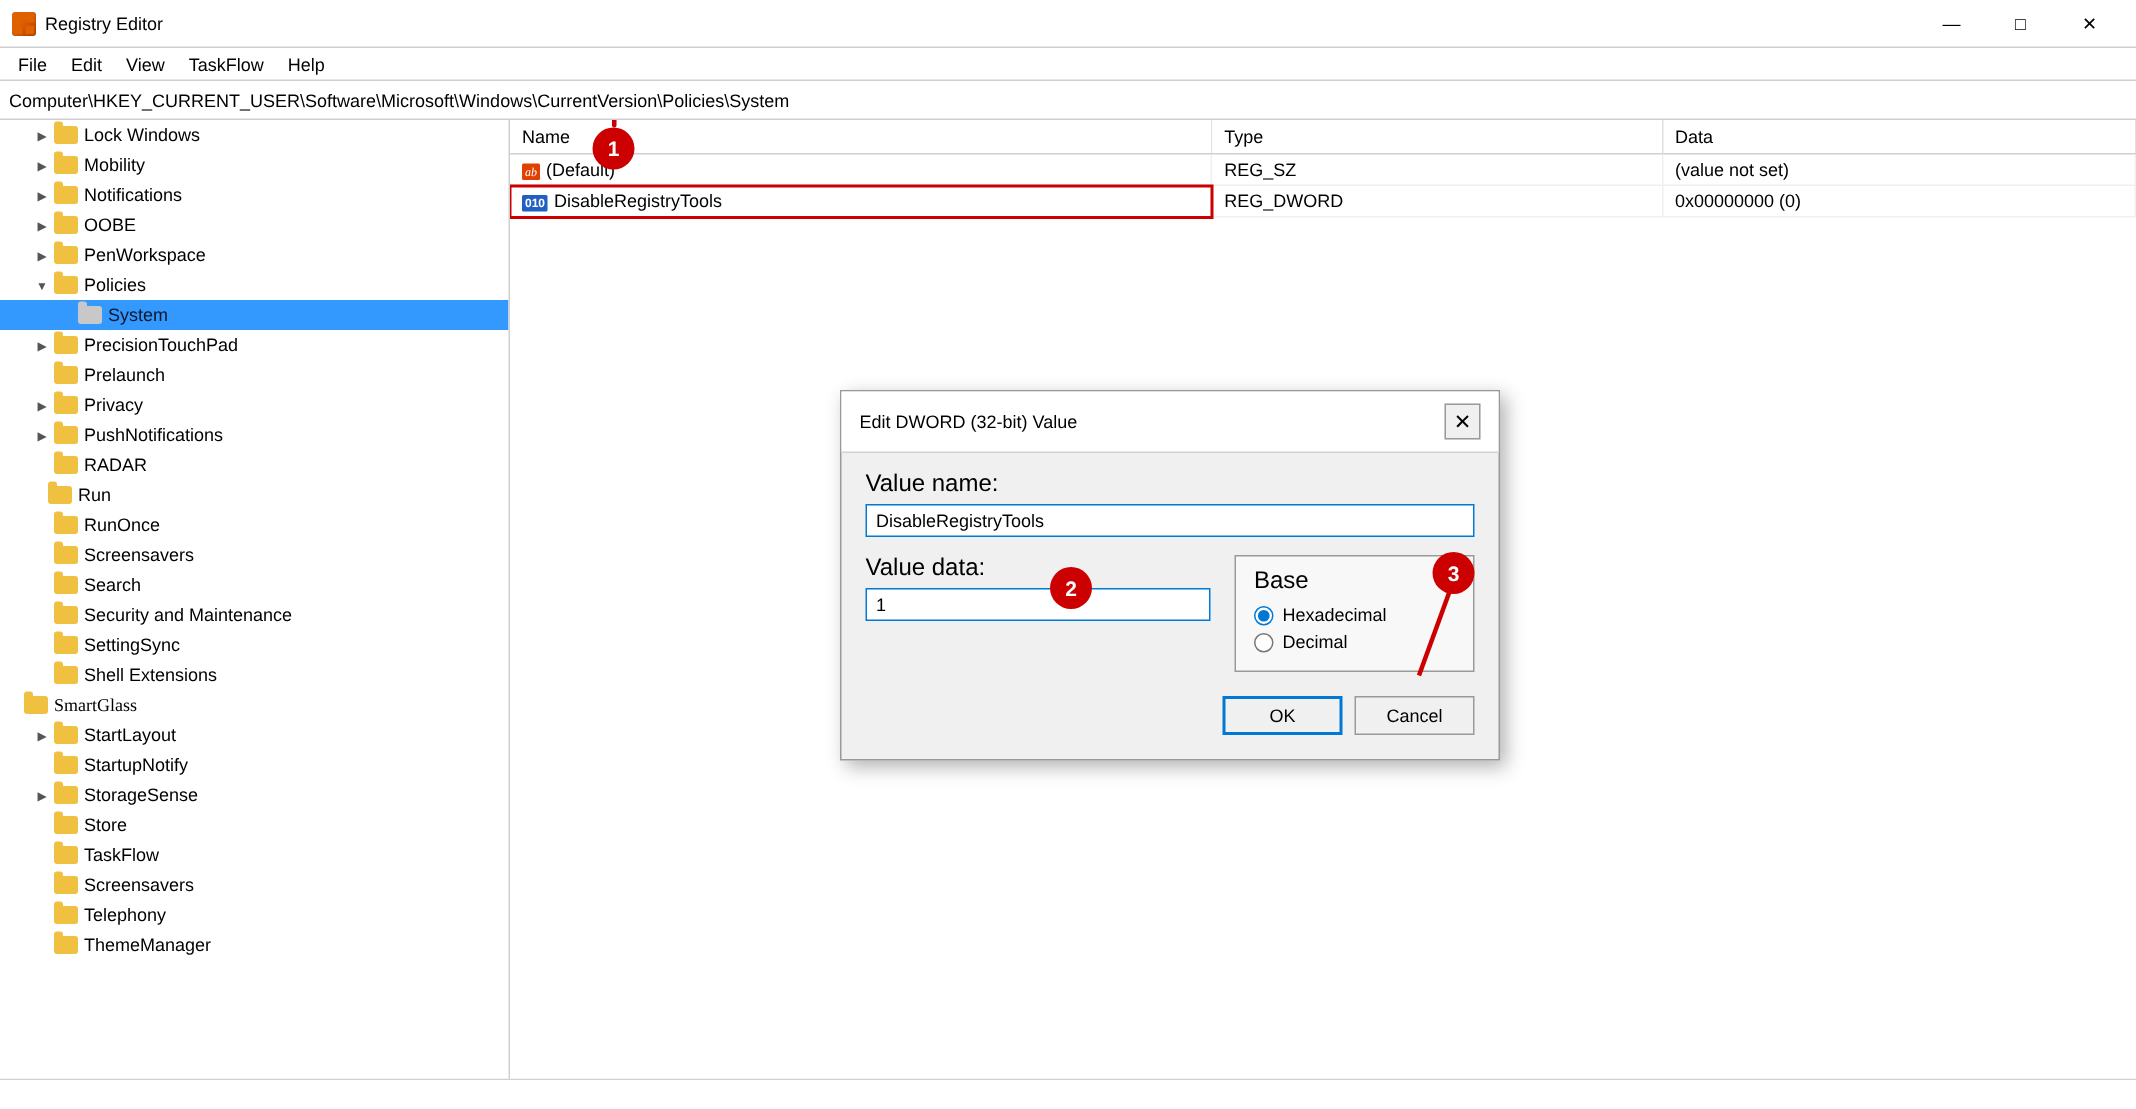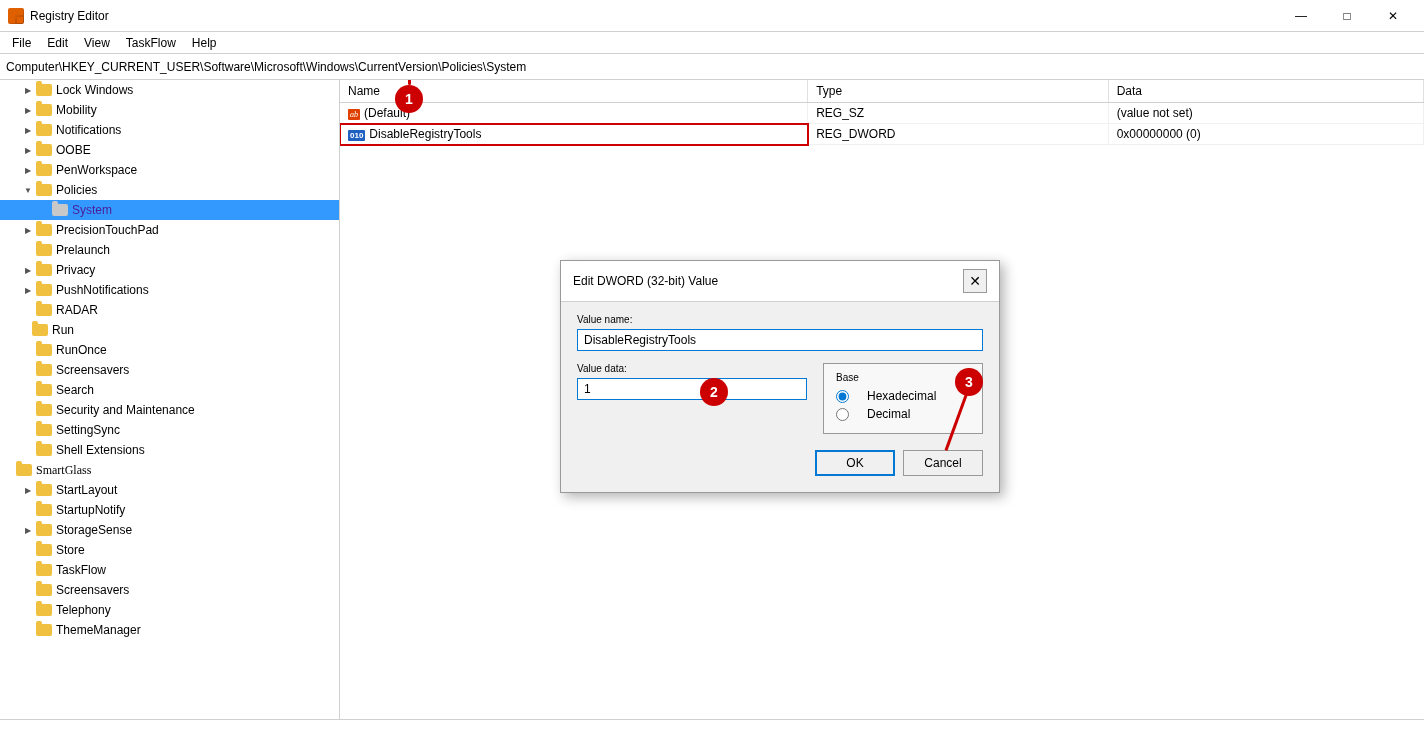--- a/index.html
+++ b/index.html
@@ -75,21 +75,21 @@
     .tree-item {
       display: flex;
       align-items: center;
       padding: 2px 0;
       cursor: pointer;
       white-space: nowrap;
       user-select: none;
       font-size: 12px;
       height: 20px;
     }
-    .tree-item.active-selected { background: #3399ff; color: #4c1d95; }
+    .tree-item.active-selected { background: #3399ff; color: #0f172a; }
 
     .tree-expand {
       width: 16px; height: 16px;
       display: inline-flex; align-items: center; justify-content: center;
       font-size: 9px; color: #555; flex-shrink: 0;
     }
     .tree-folder-icon {
       width: 16px; height: 14px; margin-right: 4px;
       display: inline-flex; align-items: center; justify-content: center;
       flex-shrink: 0;
@@ -198,36 +198,36 @@
       border-bottom: 1px solid #d0d0d0;
       font-size: 12px; font-weight: 500;
     }
     .dialog-close-btn {
       width: 24px; height: 24px; border: 1px solid #999;
       background: #f0f0f0; cursor: pointer;
       display: flex; align-items: center; justify-content: center;
       font-size: 14px;
     }
     .dialog-content { padding: 12px 16px 16px; }
-    .dialog-field-label { font-size: 10px; margin-bottom: 4px; }
+    .dialog-field-label { font-size: 16px; margin-bottom: 4px; }
     .dialog-input {
       width: 100%; border: 1px solid #0078d4; padding: 3px 6px;
       font-size: 12px; outline: none; background: #fff;
     }
     .dialog-row {
       display: flex; gap: 16px; margin-top: 12px;
     }
     .dialog-left { flex: 1; }
     .dialog-right { width: 160px; }
     .dialog-value-input {
       width: 100%; border: 1px solid #0078d4; padding: 3px 6px;
       font-size: 12px; outline: none; background: #fff;
     }
     .radio-group { margin-top: 4px; }
-    .radio-item { display: flex; align-items: center; gap: 18px; margin-bottom: 4px; font-size: 12px; cursor: pointer; }
+    .radio-item { display: flex; align-items: center; gap: 6px; margin-bottom: 4px; font-size: 12px; cursor: pointer; }
     .radio-input { accent-color: #0078d4; }
     .base-box {
       border: 1px solid #999; padding: 8px 12px;
       background: #f8f8f8;
     }
     .dialog-buttons {
       display: flex; justify-content: flex-end; gap: 8px; margin-top: 16px;
     }
     .btn-ok {
       min-width: 80px; padding: 4px 16px;

